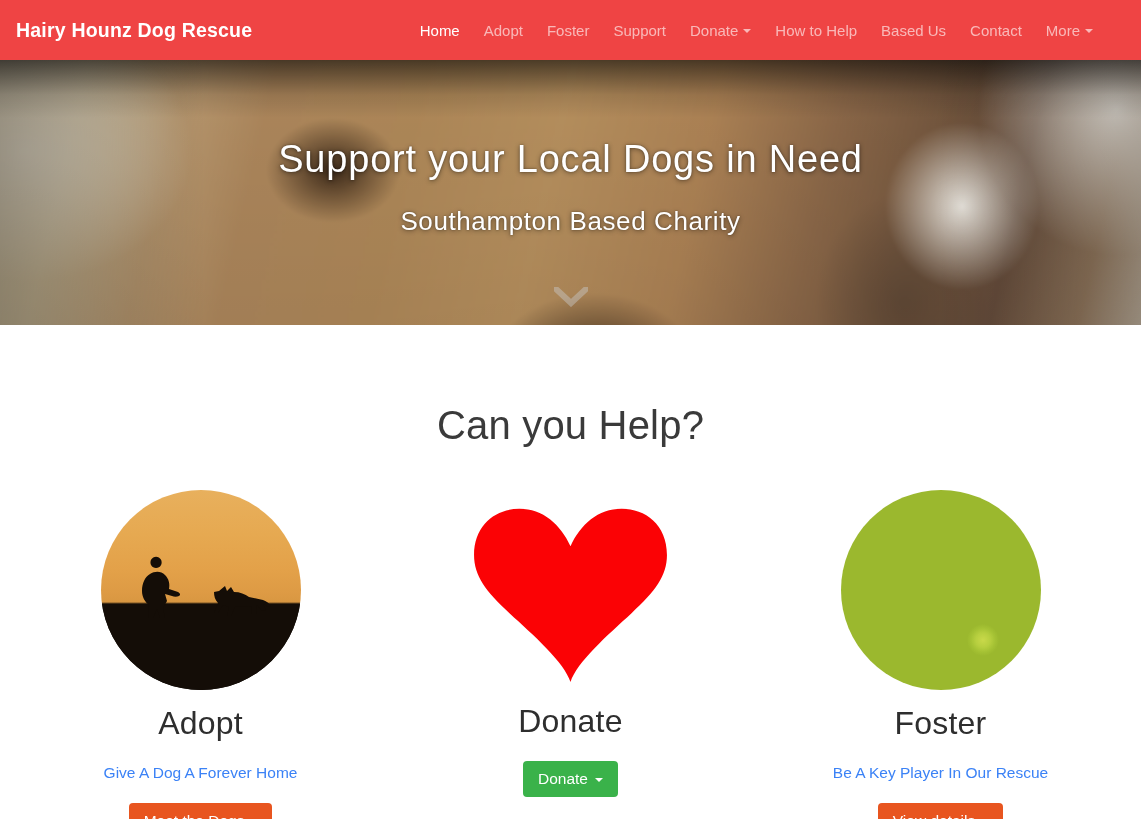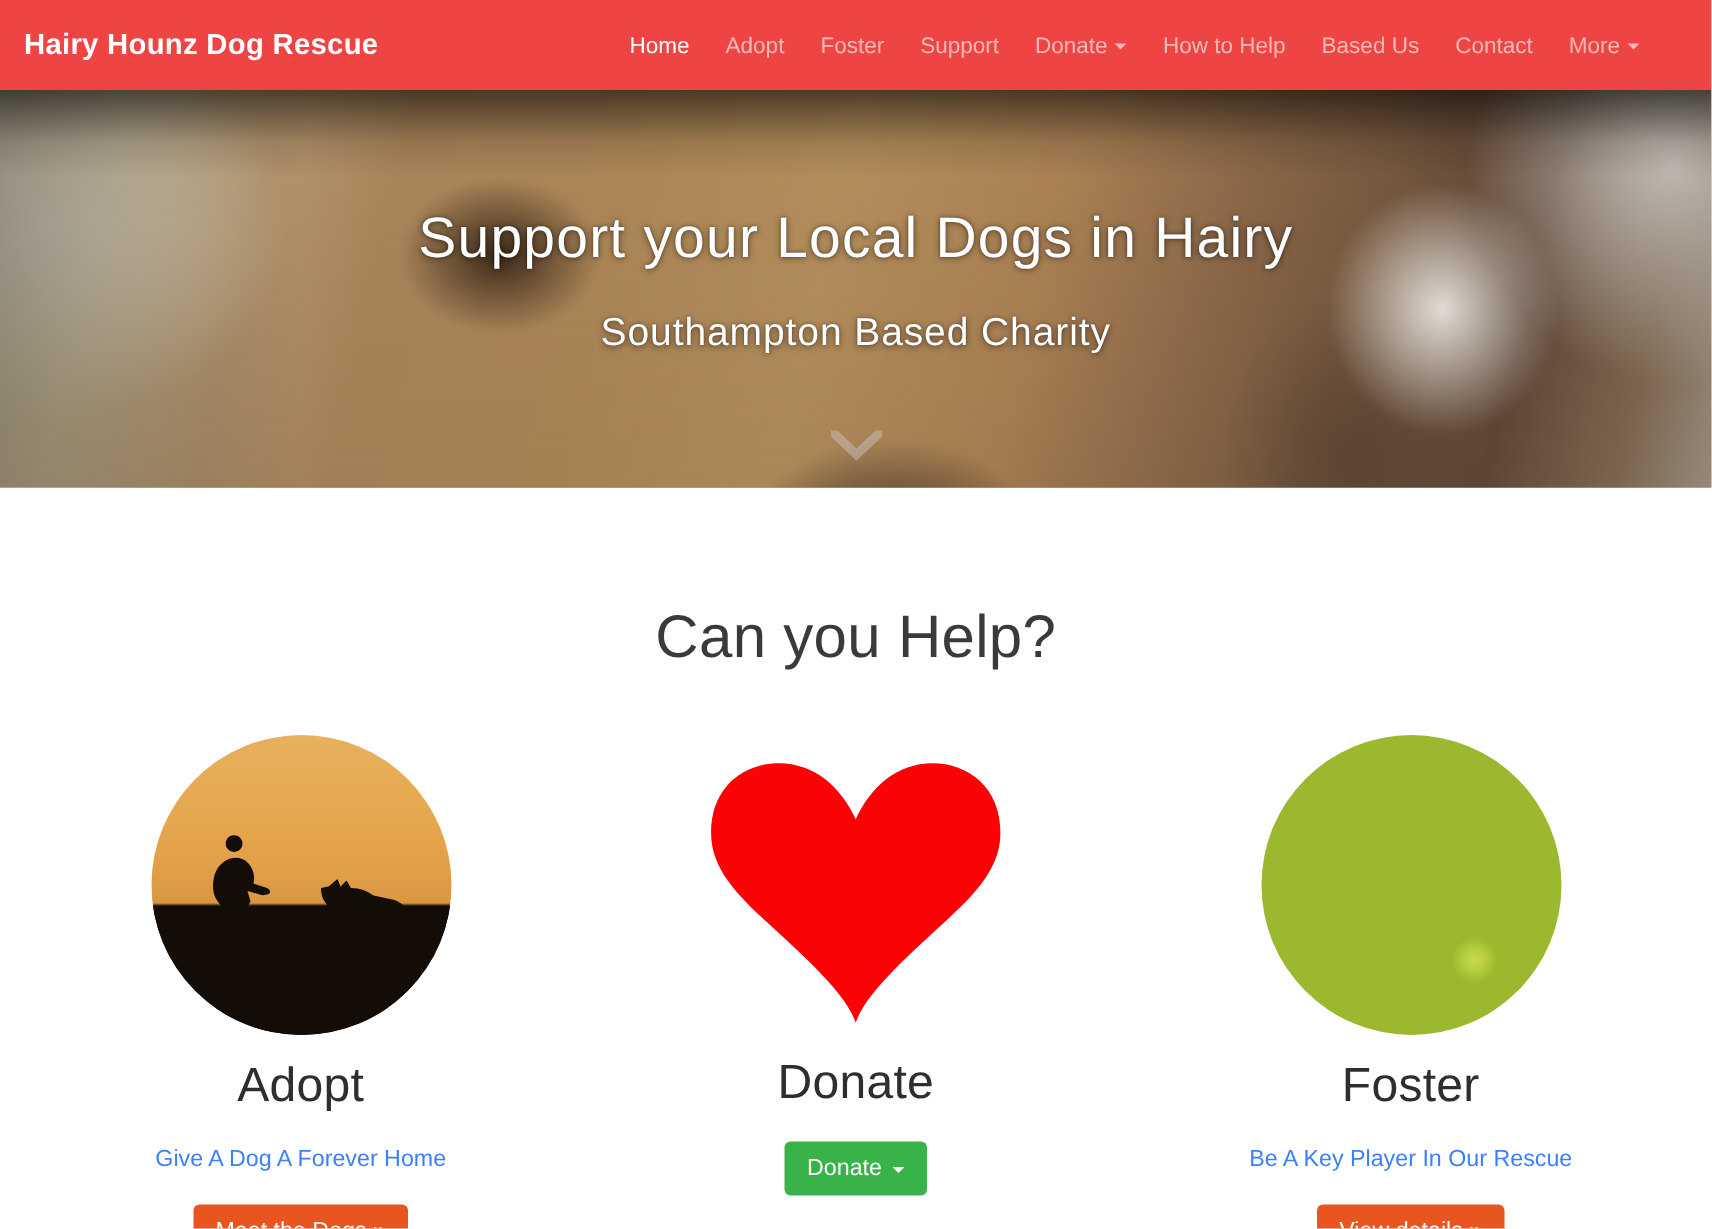--- a/index.html
+++ b/index.html
@@ -285,21 +285,21 @@
       </a>
     </div>
 </nav>
 
 <header class="hero">
   <div class="hero-photo"></div>
   <div class="hero-topshade"></div>
   <div class="hero-vignette"></div>
 
   <div class="hero-content">
-    <h1 class="hero-title">Support your Local Dogs in Hairy</h1>
+    <h1 class="hero-title">Support your Local Dogs in Need</h1>
     <p class="hero-sub">Southampton Based Charity</p>
   </div>
 
   <div class="scroll-chevron">
     <svg width="34" height="20" viewBox="0 0 34 20" aria-hidden="true">
       <path d="M2 2 L17 16 L32 2" fill="none" stroke="#c9c9c9" stroke-width="6" stroke-linecap="square" stroke-linejoin="miter"></path>
     </svg>
   </div>
 </header>
 

